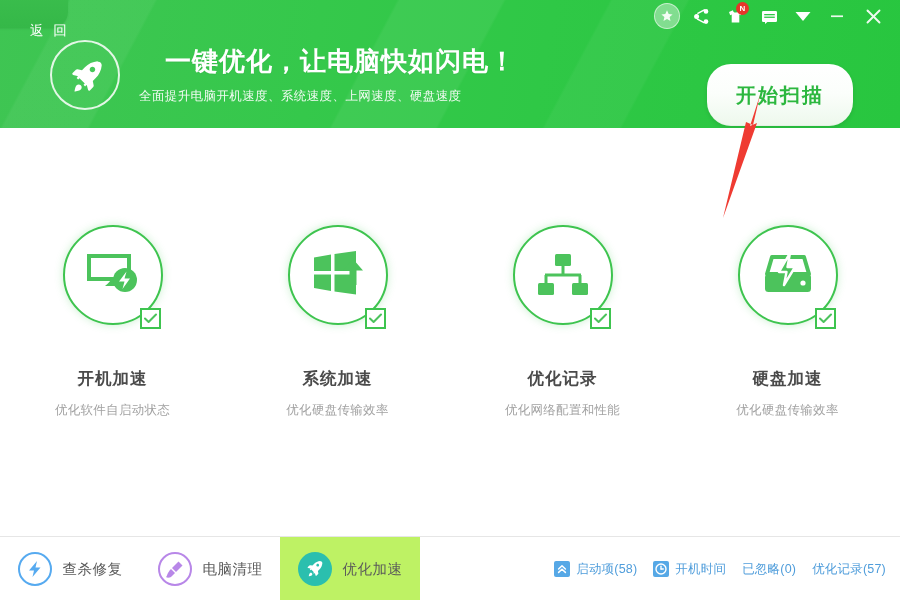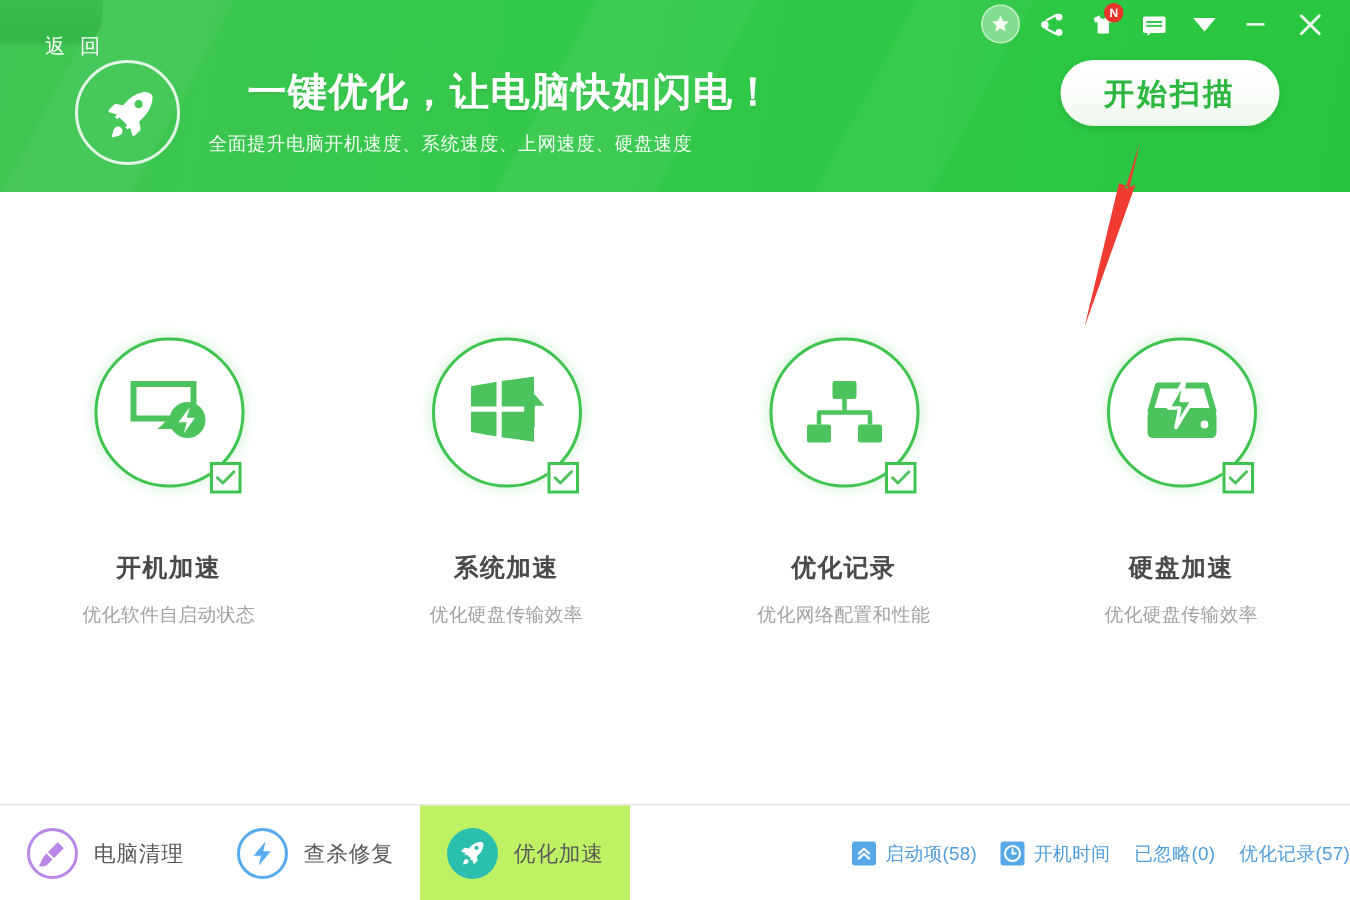--- a/index.html
+++ b/index.html
@@ -99,22 +99,22 @@
     left: 139px; top: 88px;
     color: rgba(255,255,255,0.93);
     font-size: 12.5px;
     letter-spacing: 0.4px;
     white-space: nowrap;
   }
 
   
   .scan-btn {
     position: absolute;
-    left: 707px; top: 40px;
-    width: 146px; height: 44px;
+    left: 707px; top: 64px;
+    width: 146px; height: 62px;
     border-radius: 24px;
     background: linear-gradient(180deg, #ffffff 0%, #fbfefb 48%, #edf8ec 100%);
     box-shadow: 0 2px 4px rgba(0,0,0,0.10), inset 0 -1px 0 rgba(0,0,0,0.03);
     cursor: pointer;
     display: flex;
     align-items: center;
     justify-content: center;
   }
   .scan-btn-label {
     color: #2cb73f;
@@ -270,21 +270,21 @@
   .nav-icon.ring-purple { border: 2px solid #b887e8; }
   .nav-icon.fill-teal   { background: #2bbfae; }
   .nav-label {
     font-size: 14.5px;
     color: #5a5a5a;
     letter-spacing: 0.5px;
   }
 
   .links {
     position: absolute;
-    right: 0; top: 0;
+    right: 14px; top: 0;
     height: 64px;
     display: flex;
     align-items: center;
     gap: 16px;
   }
   .link {
     display: flex;
     align-items: center;
     gap: 6px;
     cursor: pointer;
@@ -484,38 +484,38 @@
 
   <svg class="red-arrow" viewBox="0 0 110 135">
     <polygon points="70,5 60,36 67,33 33,128 56,32 63,35" fill="#ef3b32"></polygon>
   </svg>
 
   <div class="footer">
 
     <div class="nav">
 
       <div class="nav-item">
+        <span class="nav-icon ring-blue">
+          <svg width="16" height="18" viewBox="0 0 16 18">
+            <polygon points="10,1 2,10.5 7,10.5 5.5,17 13.5,7.5 8.5,7.5" fill="#56aaf0"></polygon>
+          </svg>
+        </span>
+        <span class="nav-label">查杀修复</span>
+      </div>
+
+      <div class="nav-item">
         <span class="nav-icon ring-purple">
           <svg width="19" height="19" viewBox="0 0 19 19">
             <g fill="#b887e8">
               <path d="M13.5 1.5 L17.5 5.5 L11 12 L7 8 Z"></path>
               <path d="M6 9 L10 13 L6.5 16.5 C5 18 2 18 1 17 C2.5 15.5 2.2 12.8 6 9 Z"></path>
             </g>
           </svg>
         </span>
         <span class="nav-label">电脑清理</span>
-      </div>
-
-      <div class="nav-item">
-        <span class="nav-icon ring-blue">
-          <svg width="16" height="18" viewBox="0 0 16 18">
-            <polygon points="10,1 2,10.5 7,10.5 5.5,17 13.5,7.5 8.5,7.5" fill="#56aaf0"></polygon>
-          </svg>
-        </span>
-        <span class="nav-label">查杀修复</span>
       </div>
 
       <div class="nav-item active">
         <span class="nav-icon fill-teal">
           <svg width="20" height="20" viewBox="0 0 40 40">
             <g fill="#ffffff">
               <path d="M30.5 4.2c-4.6 0.4-9.3 2.6-12.6 6L15 13.2l-4.5-0.9c-0.6-0.1-1.2 0.1-1.6 0.5l-3.3 3.3c-0.6 0.6-0.3 1.6 0.5 1.8l4.3 1.2 0.5 0.5-1.3 1.3 1.6 1.6 1.3-1.3 5.3 5.3-1.3 1.3 1.6 1.6 1.3-1.3 0.5 0.5 1.2 4.3c0.2 0.8 1.2 1.1 1.8 0.5l3.3-3.3c0.4-0.4 0.6-1 0.5-1.6l-0.9-4.5 2.9-2.9c3.4-3.3 5.6-8 6-12.6 0.2-2.2-1.6-4-3.8-3.8zM27.4 14.4c-1.1 1.1-2.8 1.1-3.9 0-1.1-1.1-1.1-2.8 0-3.9 1.1-1.1 2.8-1.1 3.9 0 1.1 1.1 1.1 2.8 0 3.9z"></path>
               <path d="M9.6 28.3c-1.4 1.4-2.1 6.3-2.1 6.3s4.9-0.7 6.3-2.1c1.2-1.2 1.2-3.1 0-4.2-1.2-1.2-3.1-1.2-4.2 0z"></path>
             </g>
           </svg>

